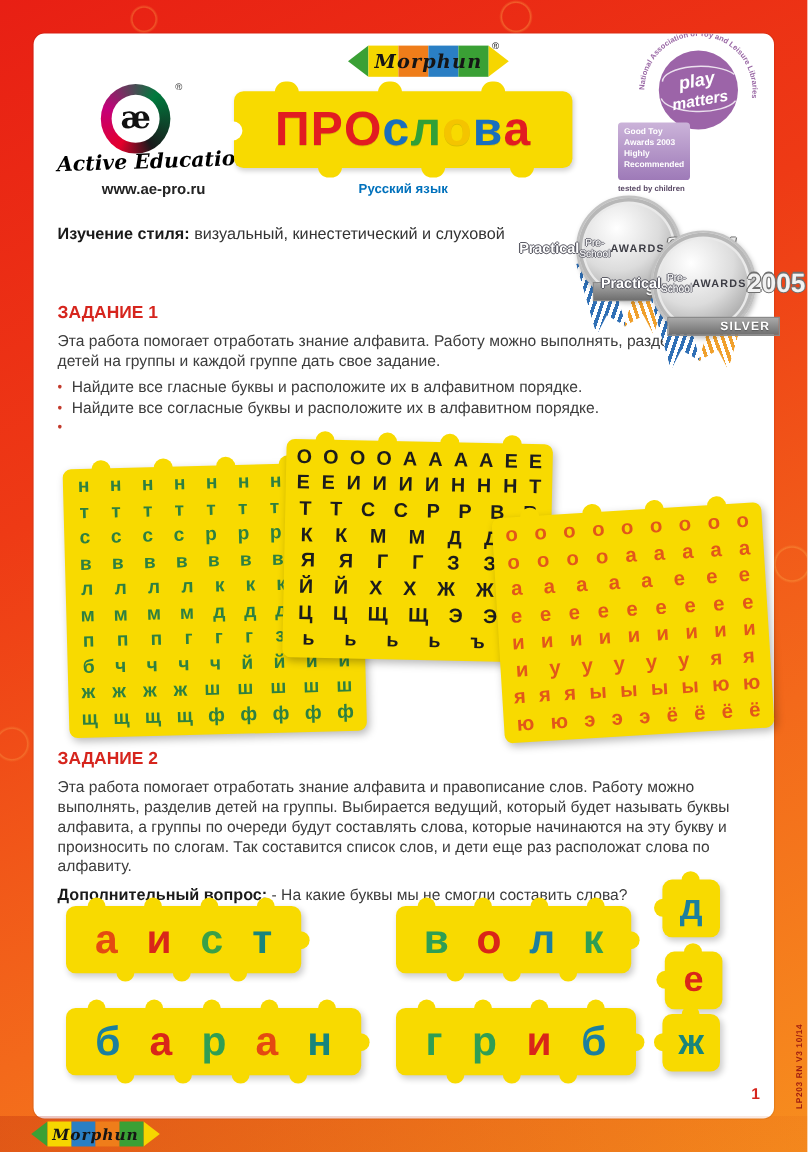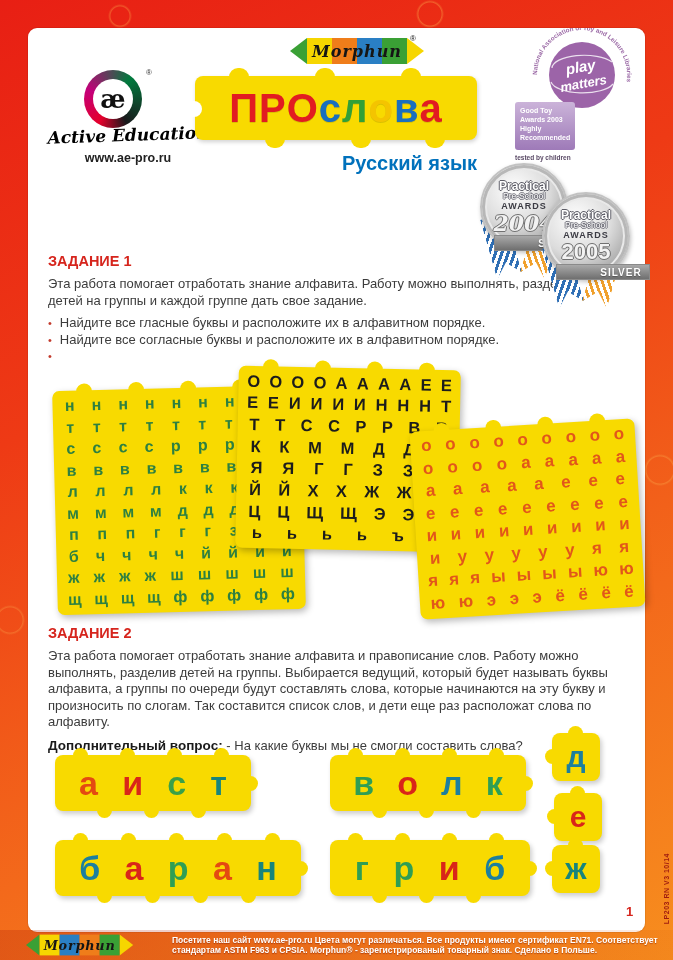--- a/index.html
+++ b/index.html
@@ -35,39 +35,39 @@
   .mlogo-top{position:absolute;left:262px;top:10px;}
 
   .banner{position:absolute;left:167px;top:48px;width:282px;height:64px;background:#f8da00;border-radius:8px;
     display:flex;align-items:center;justify-content:center;box-shadow:1px 2px 4px rgba(0,0,0,.18);}
   .banner::before{content:"";position:absolute;top:-8px;left:34px;width:20px;height:9px;border-radius:9px 9px 0 0;background:#f8da00;
     box-shadow:86px 0 0 #f8da00,172px 0 0 #f8da00;}
   .banner::after{content:"";position:absolute;bottom:-8px;left:70px;width:20px;height:9px;border-radius:0 0 9px 9px;background:#f8da00;
     box-shadow:86px 0 0 #f8da00,160px 0 0 #f8da00;}
   .banner .notch{position:absolute;left:-9px;top:25px;width:16px;height:16px;border-radius:50%;background:#fff;}
   .banner .plet{font-weight:bold;font-size:40px;line-height:1;letter-spacing:1px;text-shadow:0 1px 0 rgba(0,0,0,.12);}
-  .subtitle{position:absolute;left:167px;top:124px;width:282px;text-align:right;font-weight:bold;font-size:20px;color:#0071bc;}
+  .subtitle{position:absolute;left:167px;top:124px;width:282px;text-align:center;font-weight:bold;font-size:11px;color:#0071bc;}
 
   
   .playsvg{position:absolute;left:497px;top:0px;}
   .goodtoy{position:absolute;left:487px;top:74px;width:60px;height:48px;border-radius:3px;
     background:linear-gradient(180deg,#cbb3d9,#9e7ab8);color:#fff;font-weight:bold;font-size:7px;line-height:9px;
     padding:4px 0 0 5px;box-sizing:border-box;}
   .goodtoy-note{position:absolute;left:487px;top:126px;width:70px;font-size:6.5px;font-weight:bold;color:#5a4a66;}
 
   .medal{position:absolute;width:86px;height:130px;}
   .medal .ribbon{position:absolute;top:52px;width:26px;height:62px;clip-path:polygon(0 0,100% 0,100% 100%,50% 78%,0 100%);}
   .ribbon-blue{background:repeating-linear-gradient(125deg,#2f6fb5 0 3px,#fff 3px 6px);}
   .ribbon-orange{background:repeating-linear-gradient(55deg,#f0a02c 0 3px,#fff 3px 6px);}
   .medal .rib-l{left:8px;transform:rotate(-16deg);}
   .medal .rib-r{left:48px;transform:rotate(16deg);}
   .medal .disc{position:absolute;left:0;top:0;width:84px;height:84px;border-radius:50%;
     background:radial-gradient(circle at 38% 30%,#ffffff,#dcdcdc 45%,#a9a9a9 75%,#8f8f8f);
     border:2px solid #c2c2c2;box-shadow:inset 0 0 0 3px #b7b7b7,inset 0 0 0 5px #e9e9e9,1px 2px 4px rgba(0,0,0,.25);
-    display:flex;flex-direction:column;align-items:center;justify-content:center;text-align:center;}
+    display:flex;flex-direction:row;align-items:center;justify-content:center;text-align:center;}
   .m-title{font-weight:bold;font-size:12px;color:#fff;line-height:12px;
     text-shadow:-1px 0 #5c5c66,1px 0 #5c5c66,0 -1px #5c5c66,0 1px #5c5c66;}
   .m-sub{font-weight:normal;font-size:8.5px;color:#fff;line-height:9px;
     text-shadow:-1px 0 #6a6a74,1px 0 #6a6a74,0 -1px #6a6a74,0 1px #6a6a74;}
   .m-awards{font-weight:bold;font-size:9px;letter-spacing:1px;color:#3c3c44;line-height:11px;}
   .m-year{font-weight:bold;font-size:22px;line-height:22px;color:#f2f2f2;
     text-shadow:-1px 0 #707070,1px 0 #707070,0 -1px #707070,0 1px #707070;}
   .m-year.script{font-family:"DejaVu Serif",serif;font-style:italic;}
   .m-silver{position:absolute;left:14px;top:72px;width:56px;height:14px;background:linear-gradient(#a9a9a9,#6f6f6f);
     border:1px solid #8a8a8a;display:flex;align-items:center;justify-content:center;
@@ -208,20 +208,21 @@
       <div class="disc">
         <div class="m-title">Practical</div>
         <div class="m-sub">Pre-School</div>
         <div class="m-awards">AWARDS</div>
         <div class="m-year">2005</div>
       </div>
       <div class="m-silver">SILVER</div>
     </div>
 
     <div class="info">
+      <div><b>Изучение стиля:</b> <span>визуальный, кинестетический и слуховой</span></div>
     </div>
 
     <div class="task-head" style="left:20px;top:225px;">ЗАДАНИЕ 1</div>
     <div class="para" style="left:20px;top:248px;width:567px;">Эта работа помогает отработать знание алфавита. Работу можно выполнять, разделив детей на группы и каждой группе дать свое задание.</div>
     <div class="bullets">
       <div class="bullet">
           <span class="dot">•</span>
           <span>Найдите все гласные буквы и расположите их в алфавитном порядке.</span>
         </div>
       <div class="bullet">
@@ -572,15 +573,14 @@
       <div class="tri-l"></div>
       <div class="segs">
         <div class="seg seg-y"></div>
         <div class="seg seg-b"></div>
         <div class="seg seg-o"></div>
         <div class="seg seg-g"></div>
         <div class="mtext">Morphun</div>
       </div>
       <div class="tri-r"></div>
     </div>
-    <div class="bar-text">Посетите наш сайт www.ae-pro.ru Цвета могут различаться. Все продукты имеют сертификат EN71. Соответствует стандартам ASTM F963 и CPSIA. Morphun® - зарегистрированый товарный знак. Сделано в Польше.</div>
   </div>
 </div>
 
 </body></html>

